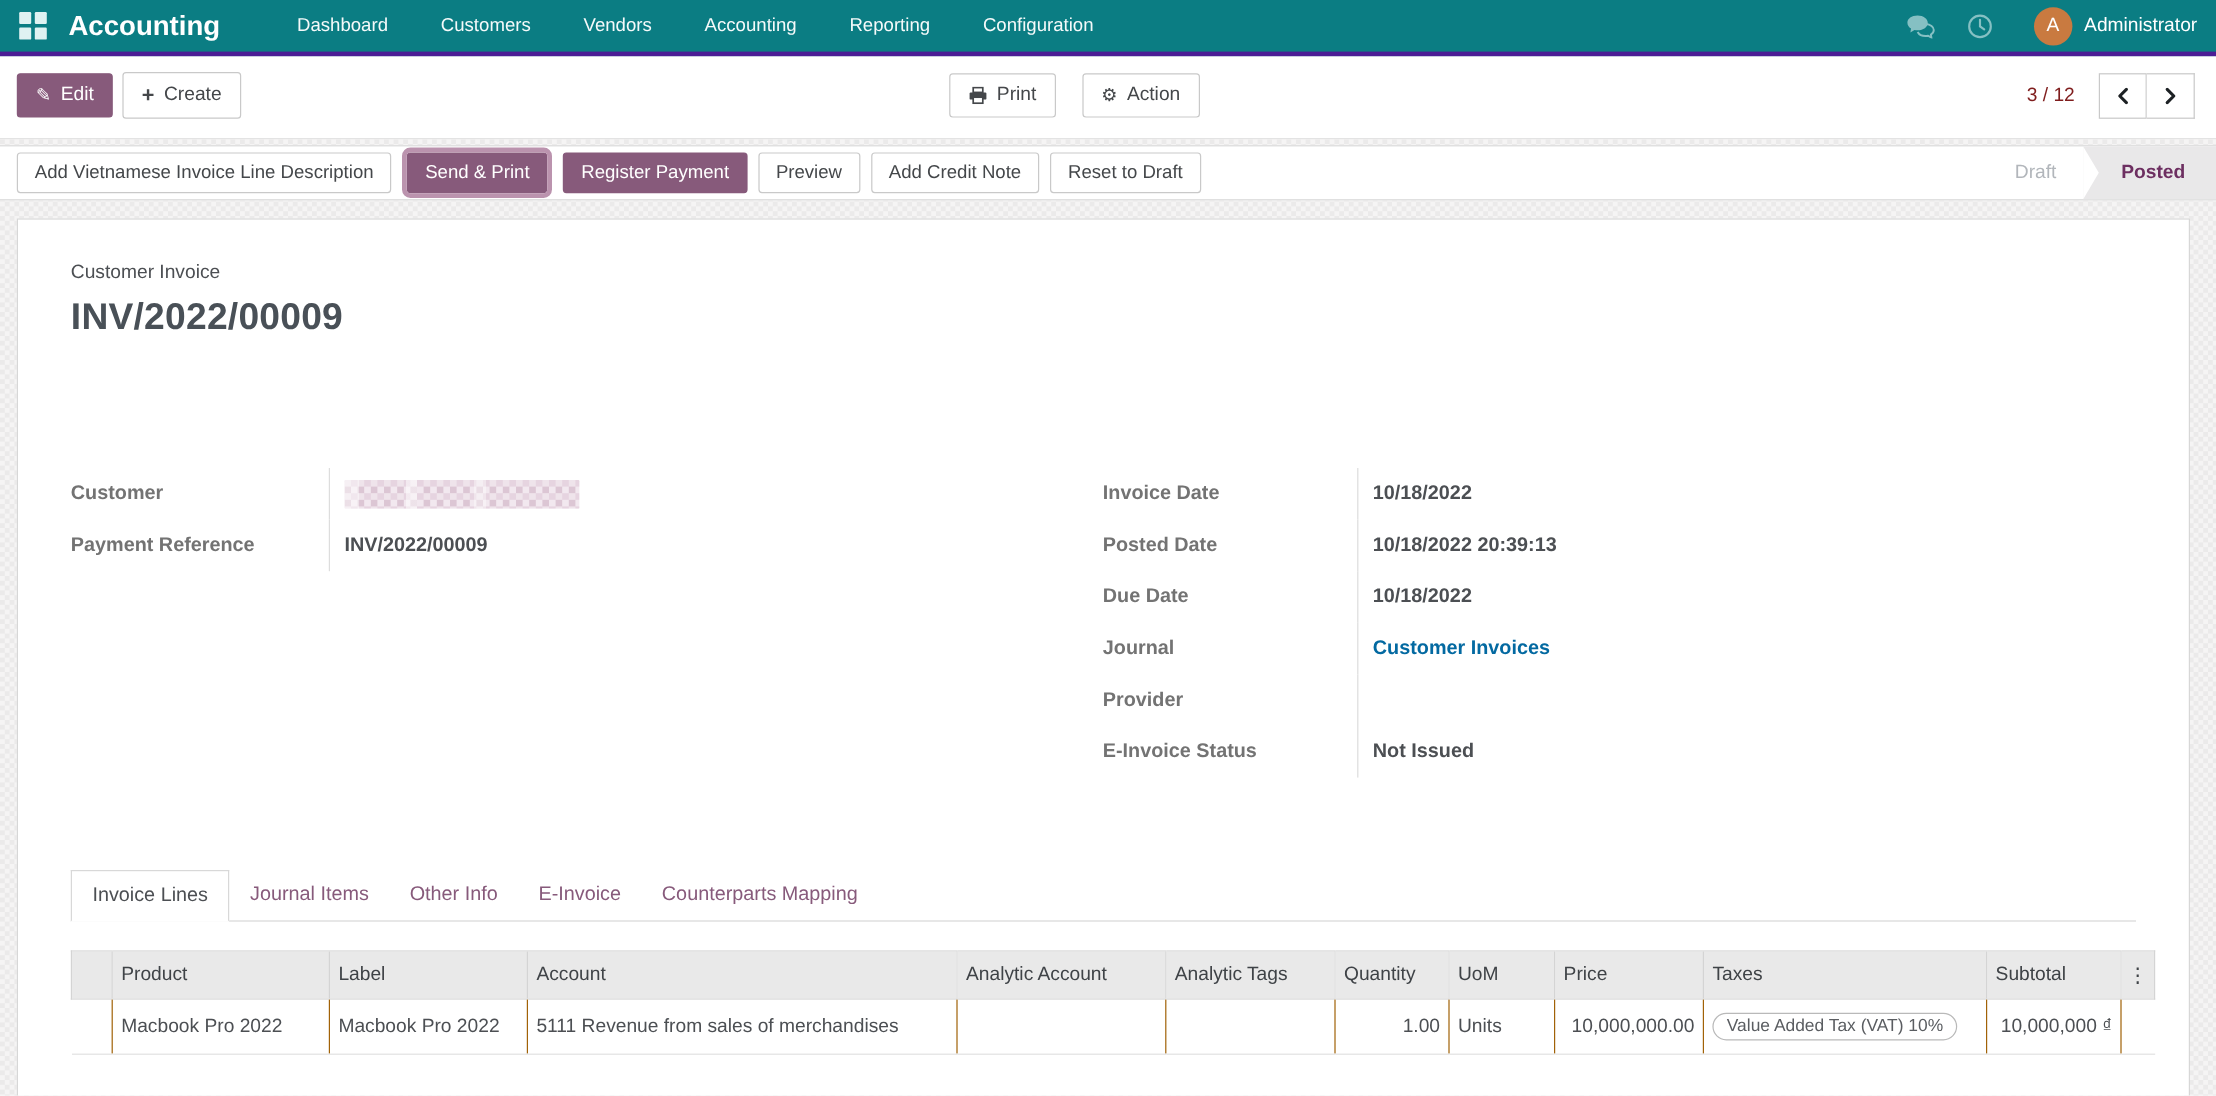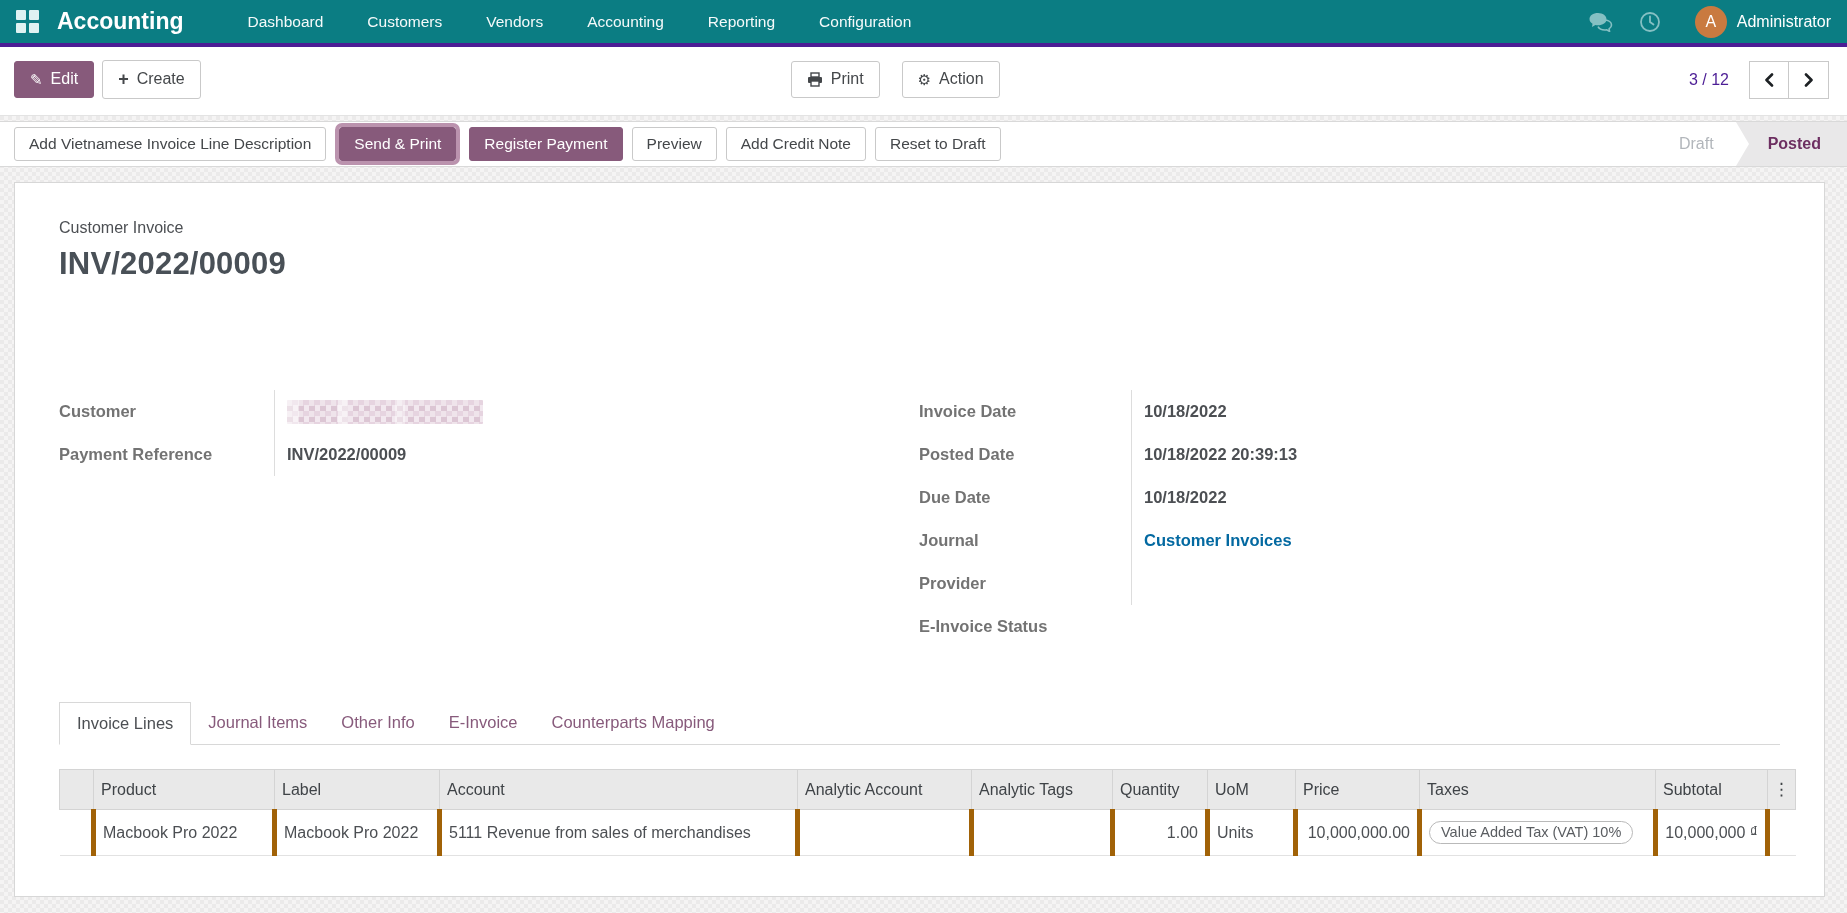--- a/index.html
+++ b/index.html
@@ -36,21 +36,21 @@
   .breadcrumb .crumb-sep { color:#777; margin:0 7px; }
   .breadcrumb .crumb-current { color:#9aa0a6; }
   .cp-buttons { display:flex; align-items:center; }
   .btn { font-family:inherit; font-size:16px; border-radius:3px; cursor:pointer;
     display:inline-flex; align-items:center; gap:8px; padding:7px 15px; line-height:1.3;
     background:#fff; border:1px solid #c9c9c9; color:#44474a; }
   .btn-primary { background:#875A7B; border-color:#875A7B; color:#fff; }
   .btn-edit { margin-right:8px; }
   .btn .glyph { font-size:15px; }
   .center-group { display:flex; gap:22px; margin-left:590px; }
-  .pager { margin-left:auto; display:flex; align-items:center; gap:20px; font-size:16px; color:#4c1d95; padding-right:4px; }
+  .pager { margin-left:auto; display:flex; align-items:center; gap:20px; font-size:16px; color:#7f1d1d; padding-right:4px; }
   .pager-btns { display:flex; }
   .pager-btn { width:40px; height:38px; background:#fff; border:1px solid #c9c9c9;
     display:flex; align-items:center; justify-content:center; cursor:pointer; }
   .pager-btn + .pager-btn { border-left:none; }
 
   
   .statusbar { margin-top:5px; height:46px; background:#fff;
     border-top:1px solid #d9d9d9; border-bottom:1px solid #d9d9d9;
     display:flex; align-items:center; padding-left:14px; }
   .statusbar .btn { font-size:15.5px; padding:6px 14px; margin-right:9px; }
@@ -77,29 +77,29 @@
   .fvalue { font-size:16.5px; color:#4c4f53; border-left:1px solid #ddd; padding-left:12px; height:100%; display:flex; align-items:center;font-weight:bold; }
   .flink { color:#0369a1; cursor:pointer; }
   .redacted { width:196px; height:24px; border-radius:1px;
     background-image:
       linear-gradient(90deg, rgba(255,255,255,.45) 0 6%, transparent 6% 26%, rgba(255,255,255,.5) 26% 31%, transparent 31% 55%, rgba(255,255,255,.4) 55% 60%, transparent 60%),
       conic-gradient(#e6d4e0 25%, #f2e8ef 0 50%, #dcc6d4 0 75%, #efe4eb 0);
     background-size:100% 100%, 11px 11px; }
 
   
   .tabs { display:flex; margin-top:54px; border-bottom:1px solid #d8d8d8; }
-  .tab { font-size:16.5px; padding:11px 17px; color:#875A7B; cursor:pointer; margin-bottom:-1px; }
+  .tab { font-size:16.5px; padding:11px 17px; color:#875A7B; cursor:pointer; margin-bottom:-1px;margin-top:23px; }
   .tab.active { color:#4c4f53; background:#fff; border:1px solid #d8d8d8; border-bottom-color:#fff; }
 
   
   table.lines { width:100%; border-collapse:collapse; table-layout:fixed; margin-top:24px; font-size:16px; }
   .lines th { background:#e9e9e9; border:1px solid #d4d4d4; border-right:none;
     font-weight:500; color:#3f4347; text-align:left; padding:9px 7px; white-space:nowrap; overflow:hidden; cursor:pointer; }
   .lines th:last-child { border-right:1px solid #d4d4d4; }
-  .lines td { padding:11px 7px; border-bottom:1px solid #e2e2e2; border-left:5px solid #a16207;
+  .lines td { padding:11px 7px; border-bottom:1px solid #e2e2e2; border-left:1px solid #a16207;
     white-space:nowrap; overflow:hidden; color:#4c4f53; cursor:pointer; }
   .lines td:first-child { border-left:none; }
   .num { text-align:right; }
   .tax-pill { display:inline-block; border:1px solid #b9b9b9; border-radius:13px;
     padding:2px 11px 3px; font-size:14.5px; color:#5a5d61; }
   .col-menu-th { text-align:center !important; padding:9px 2px !important; font-size:17px; color:#555; }
 </style>
 </head>
 <body>
 
@@ -216,20 +216,21 @@
       <span class="fvalue">10/18/2022 20:39:13</span>
       <span class="flabel">Due Date</span>
       <span class="fvalue">10/18/2022</span>
       <span class="flabel">Journal</span>
       <span class="fvalue">
           <span class="flink">Customer Invoices</span>
         </span>
       <span class="flabel">Provider</span>
       <span class="fvalue"></span>
       <span class="flabel">E-Invoice Status</span>
+      <span class="fvalue">Not Issued</span>
     </div>
   </div>
 
   <div class="tabs">
     <span class="tab active">Invoice Lines</span>
     <span class="tab">Journal Items</span>
     <span class="tab">Other Info</span>
     <span class="tab">E-Invoice</span>
     <span class="tab">Counterparts Mapping</span>
   </div>

